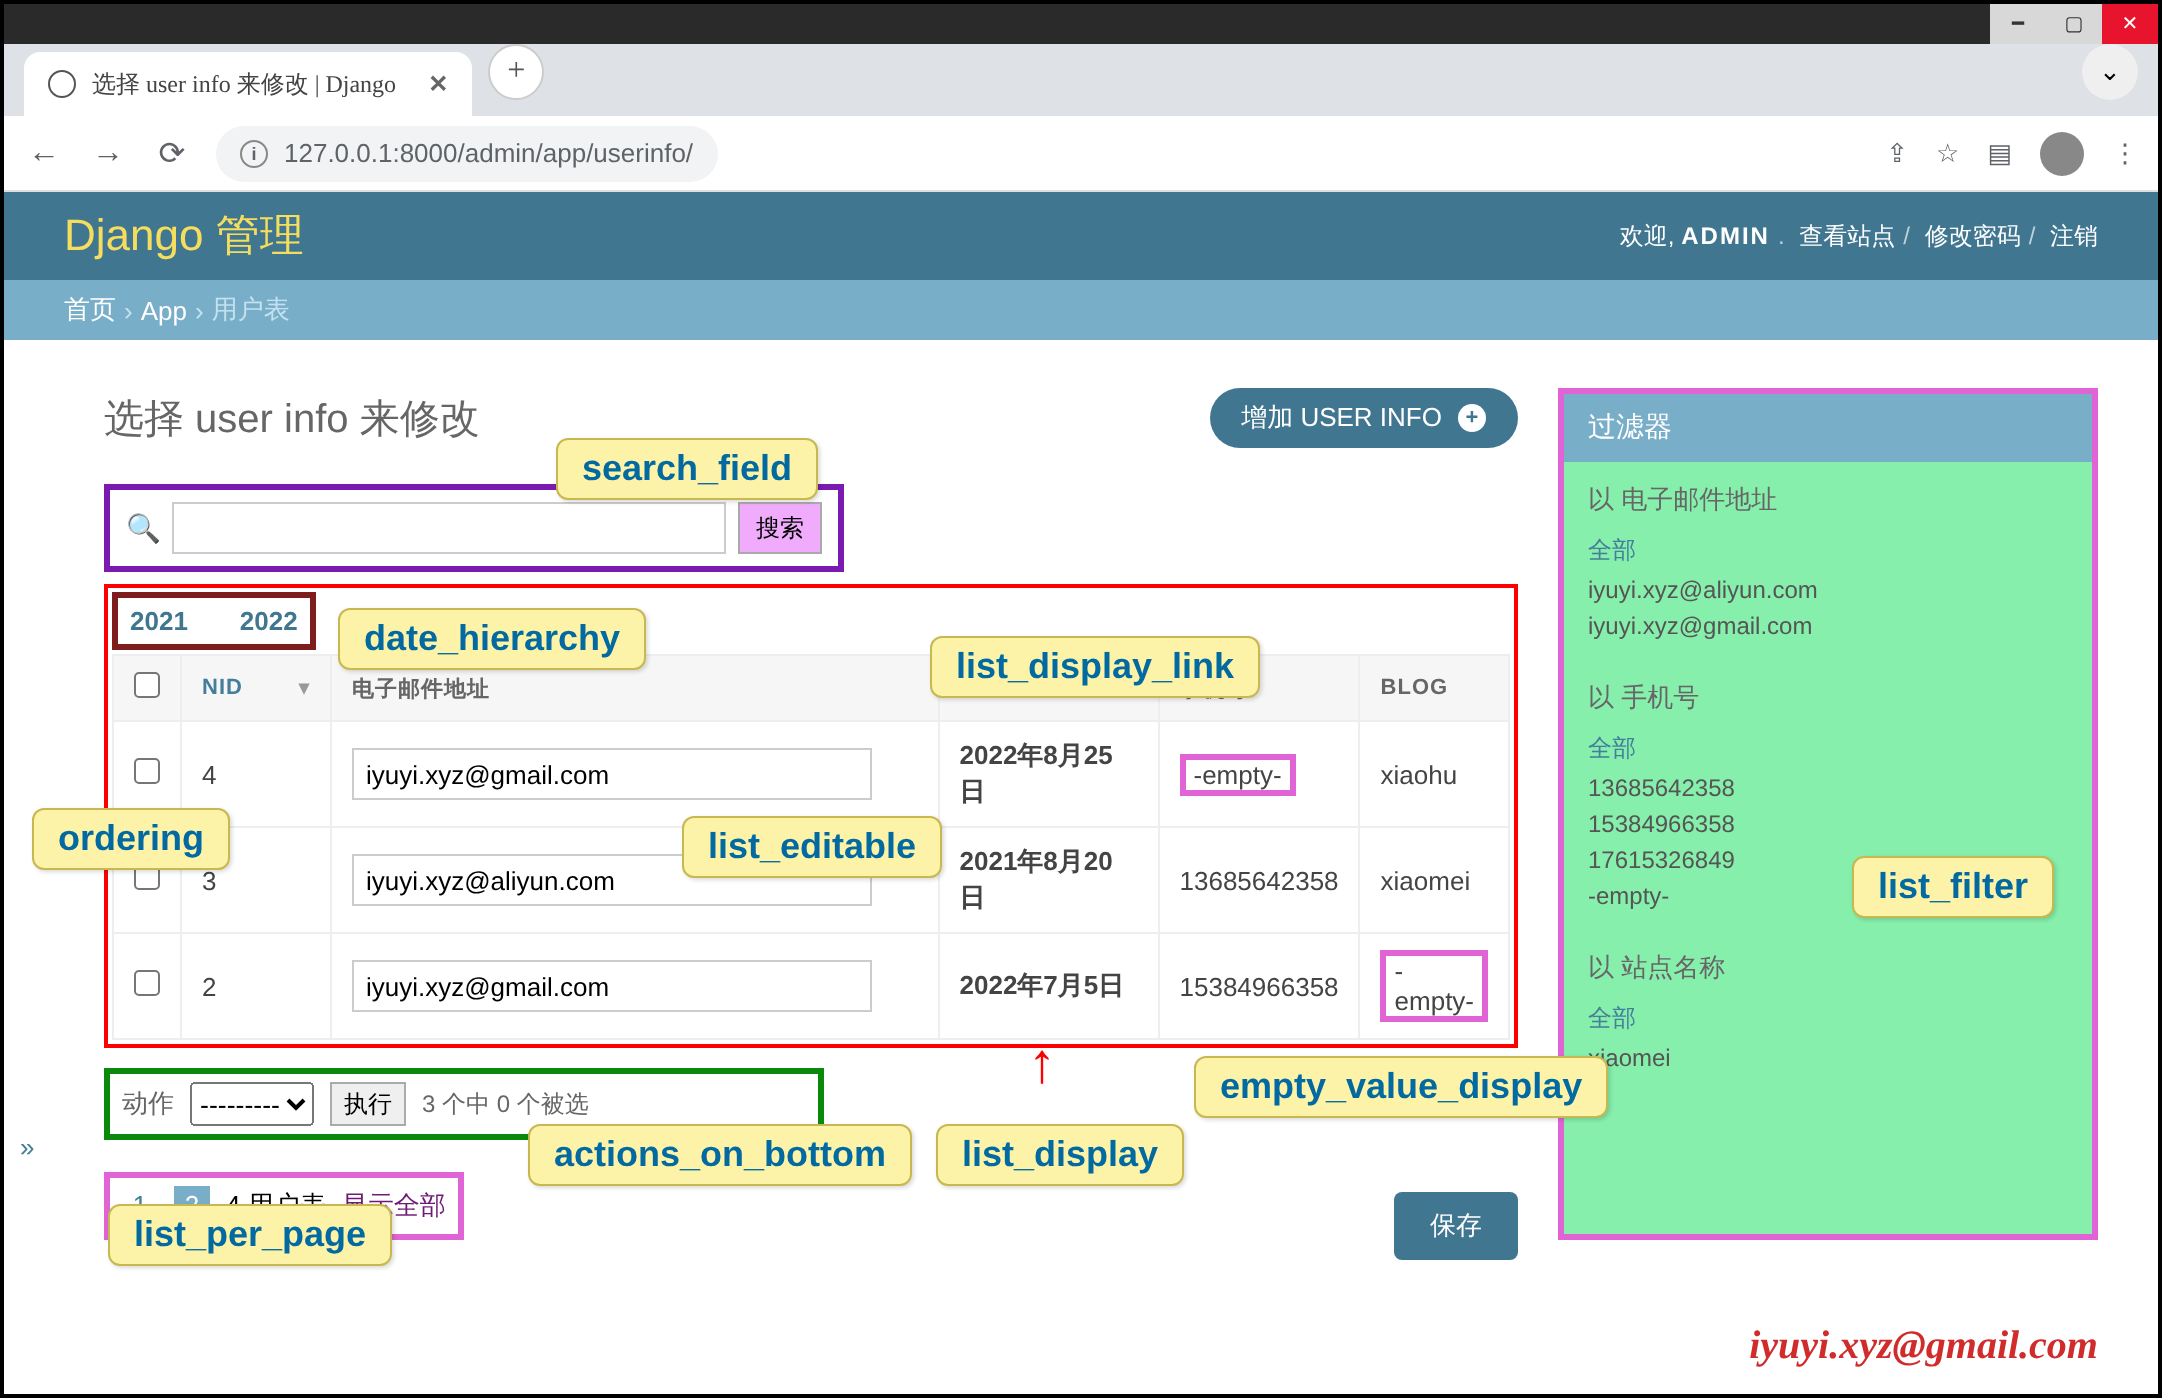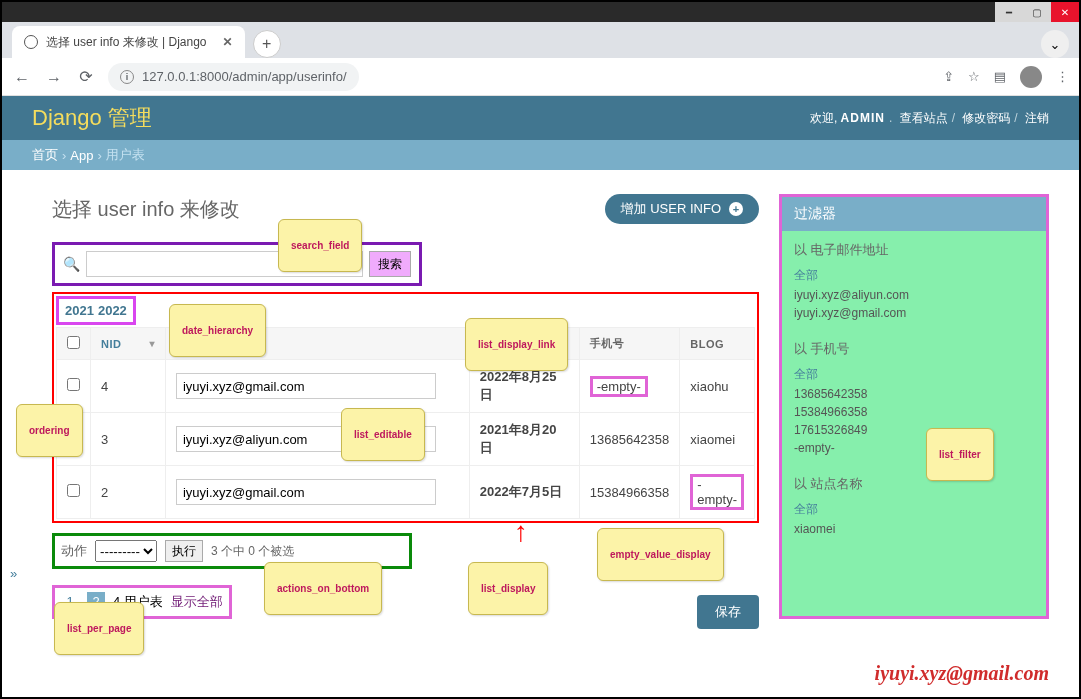--- a/index.html
+++ b/index.html
@@ -3,21 +3,21 @@
 <meta charset="utf-8">
 <style>
 * { box-sizing: border-box; margin: 0; padding: 0; }
 body { font-family: "Segoe UI", Arial, sans-serif; font-size: 13px; background: #fff; position: relative; }
 .window { border: 2px solid #000; width: 1081px; height: 699px; background: #fff; position: relative; overflow: hidden; }
 .titlebar { height: 20px; background: #2a2a2a; display: flex; justify-content: flex-end; }
 .titlebar-btn { width: 28px; height: 20px; display: flex; align-items: center; justify-content: center; color: #fff; font-size: 10px; }
 .titlebar-btn.min { background: #d8d8d8; color: #333; }
 .titlebar-btn.max { background: #d8d8d8; color: #333; }
 .titlebar-btn.close { background: #e8132c; }
-.tabs-row { height: 36px; background: #dee1e6; display: flex; align-items: flex-end; padding-left: 10px; gap: 8px; }
+.tabs-row { height: 36px; background: #dee1e6; display: flex; align-items: flex-start; padding-left: 10px; gap: 8px; font-family: Liberation Serif, serif; }
 .tab { background: #fff; border-radius: 8px 8px 0 0; height: 32px; padding: 0 12px; display: flex; align-items: center; gap: 8px; font-size: 12px; color: #444; min-width: 200px; margin-top: 4px; }
 .tab .globe { width: 14px; height: 14px; border: 1px solid #555; border-radius: 50%; display: inline-block; position: relative; }
 .tab .x { color: #666; font-weight: bold; }
 .newtab { width: 28px; height: 28px; background: #fff; border-radius: 50%; display: flex; align-items: center; justify-content: center; font-size: 16px; color: #555; border: 1px solid #ccc; }
 .addressbar { height: 38px; background: #fff; border-bottom: 1px solid #e0e0e0; display: flex; align-items: center; padding: 0 10px; gap: 12px; }
 .nav-btn { color: #5f6368; font-size: 16px; width: 20px; text-align: center; }
 .addr-box { flex: 0 0 auto; background: #f1f3f4; border-radius: 14px; height: 28px; padding: 0 12px; display: flex; align-items: center; gap: 8px; color: #5f6368; font-size: 13px; }
 .addr-box .info-icon { width: 14px; height: 14px; border: 1px solid #888; border-radius: 50%; display: flex; align-items: center; justify-content: center; font-size: 9px; font-weight: bold; }
 .addr-right { margin-left: auto; display: flex; align-items: center; gap: 14px; color: #5f6368; }
 .avatar { width: 22px; height: 22px; background: #888; border-radius: 50%; }
@@ -36,21 +36,21 @@
 .main { flex: 1; position: relative; }
 .title-row { display: flex; align-items: center; justify-content: space-between; margin-bottom: 18px; }
 .page-title { color: #666; font-size: 20px; font-weight: 400; }
 .addbtn { background: #417690; color: #fff; border-radius: 16px; padding: 6px 16px; font-size: 13px; display: flex; align-items: center; gap: 8px; }
 .addbtn .plus { background: #fff; color: #417690; width: 14px; height: 14px; border-radius: 50%; display: flex; align-items: center; justify-content: center; font-size: 11px; font-weight: bold; }
 .searchbox { display: flex; align-items: center; gap: 6px; border: 3px solid #7a1ab1; padding: 6px 8px; width: 370px; margin-bottom: 6px; }
 .searchbox .mag { font-size: 14px; color: #888; }
 .searchbox input { flex: 1; height: 26px; border: 1px solid #ccc; padding: 0 6px; }
 .searchbox button { height: 26px; padding: 0 8px; border: 1px solid #aaa; background: #f0abfc; font-size: 12px; }
 .tablewrap { border: 2px solid #f00; padding: 2px; }
-.datehier { display: inline-flex; gap: 4px; border: 3px solid #d946ef; padding: 4px 6px; font-weight: bold; color: #417690; margin-bottom: 2px; }
+.datehier { display: inline-flex; gap: 26px; border: 3px solid #7f1d1d; padding: 4px 6px; font-weight: bold; color: #417690; margin-bottom: 2px; }
 table.changelist { width: 100%; border-collapse: collapse; background: #fff; }
 table.changelist th { background: #f6f6f6; border: 1px solid #eee; padding: 8px 10px; text-align: left; color: #666; font-size: 11px; text-transform: uppercase; letter-spacing: .5px; }
 table.changelist td { border: 1px solid #eee; padding: 8px 10px; color: #444; font-size: 13px; }
 .th-nid { display: flex; align-items: center; gap: 28px; color: #447e9b; font-weight: bold; }
 .sort-caret { color: #999; font-size: 10px; }
 .editable input { width: 260px; height: 26px; border: 1px solid #ccc; padding: 0 6px; font-size: 13px; }
 .linkcell { color: #447e9b; font-weight: 600; }
 .emptyv { border: 3px solid #e064d6; padding: 0 4px; display: inline-block; }
 .box-nid { border: 3px solid #6ad62c; }
 .box-editable { border: 3px solid #1cd6d6; }
@@ -64,21 +64,21 @@
 .pnum { display: inline-block; min-width: 18px; height: 20px; text-align: center; line-height: 20px; color: #447e9b; }
 .pnum.cur { background: #79aec8; color: #fff; padding: 0 4px; }
 .showall { color: #701a75; }
 .savebtn { background: #417690; color: #fff; border: none; padding: 8px 18px; border-radius: 4px; font-size: 13px; position: absolute; right: 0; bottom: -10px; }
 .sidebar { width: 270px; border: 3px solid #e064d6; background: #86efac; }
 .sidebar h2 { background: #79aec8; color: #fff; padding: 8px 12px; font-size: 14px; font-weight: 500; }
 .filter-group { padding: 10px 12px 6px; }
 .filter-group h3 { color: #666; font-size: 13px; font-weight: 400; margin-bottom: 8px; }
 .filter-group a { display: block; color: #447e9b; font-size: 12px; margin-bottom: 4px; text-decoration: none; }
 .filter-group span.it { display: block; color: #555; font-size: 12px; margin-bottom: 4px; }
-.callout { position: absolute; background: #fcf3a8; border: 1px solid #c7b850; border-radius: 6px; padding: 20px 12px; font-size: 10px; font-weight: bold; color: #be185d; box-shadow: 1px 1px 2px rgba(0,0,0,.15); pointer-events: none; z-index: 50; }
+.callout { position: absolute; background: #fcf3a8; border: 1px solid #c7b850; border-radius: 6px; padding: 4px 12px; font-size: 18px; font-weight: bold; color: #0369a1; box-shadow: 1px 1px 2px rgba(0,0,0,.15); pointer-events: none; z-index: 50; }
 .arrow-up { position: absolute; color: #f00; font-size: 28px; font-weight: bold; z-index: 40; pointer-events: none; }
 .watermark { position: absolute; bottom: 12px; right: 30px; font-family: cursive, "Brush Script MT"; font-style: italic; color: #d02c2c; font-size: 20px; font-weight: bold; z-index: 60; }
 .sidehandle { position: absolute; left: 8px; top: 470px; color: #447e9b; font-size: 13px; }
 .tbrown { background: #efefef; border-radius: 14px; height: 28px; width: 28px; display:flex; align-items:center; justify-content:center;}
 </style>
 </head>
 <body>
 
 <div class="window">
   <div class="titlebar">

